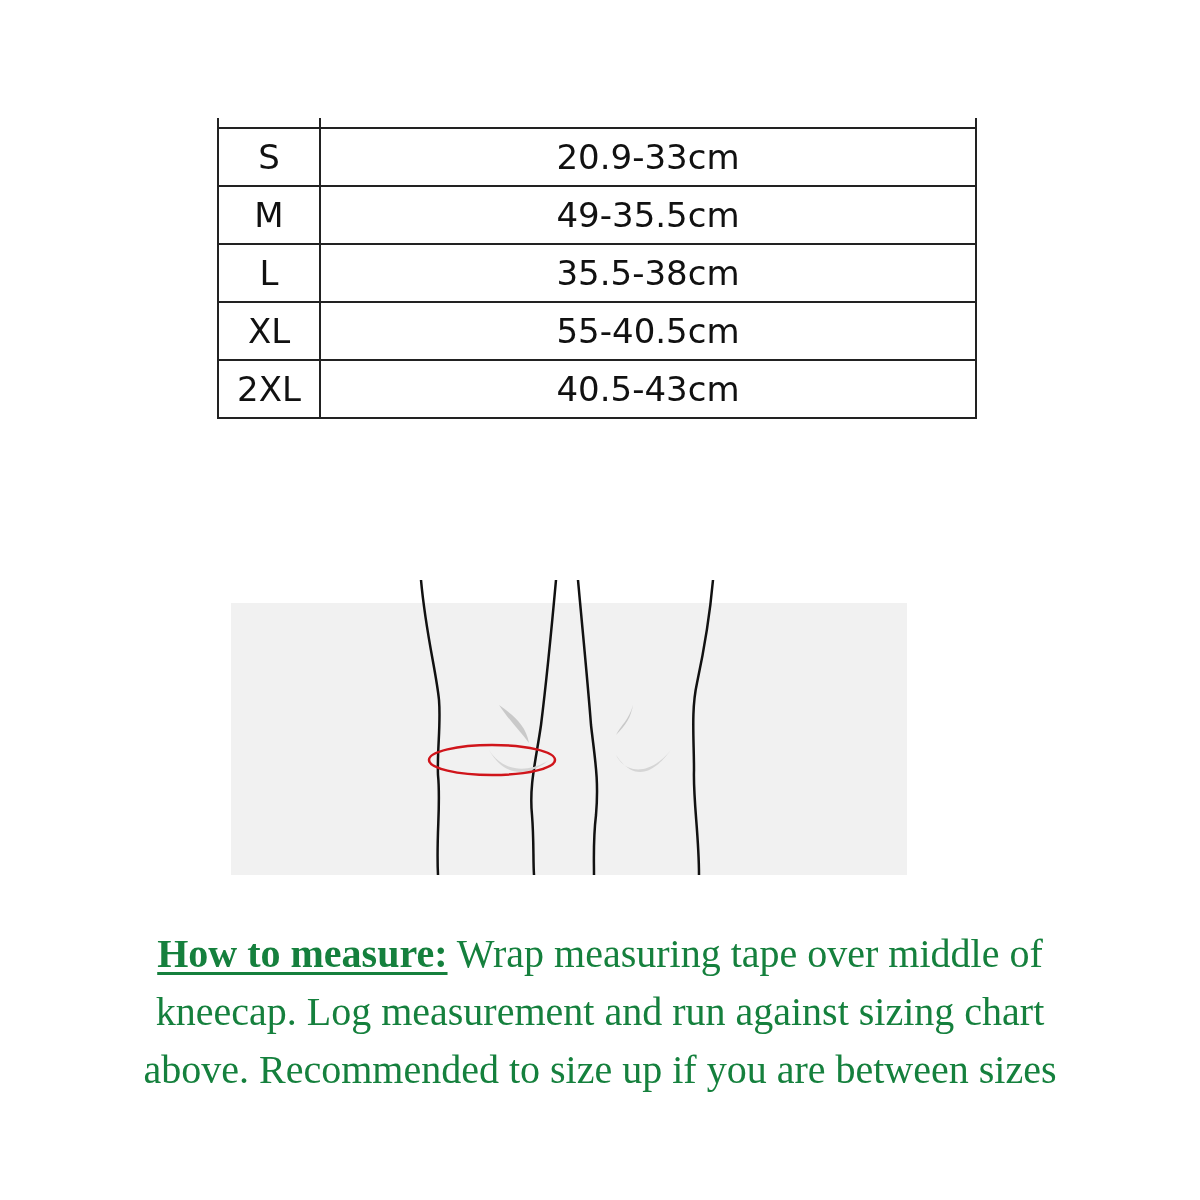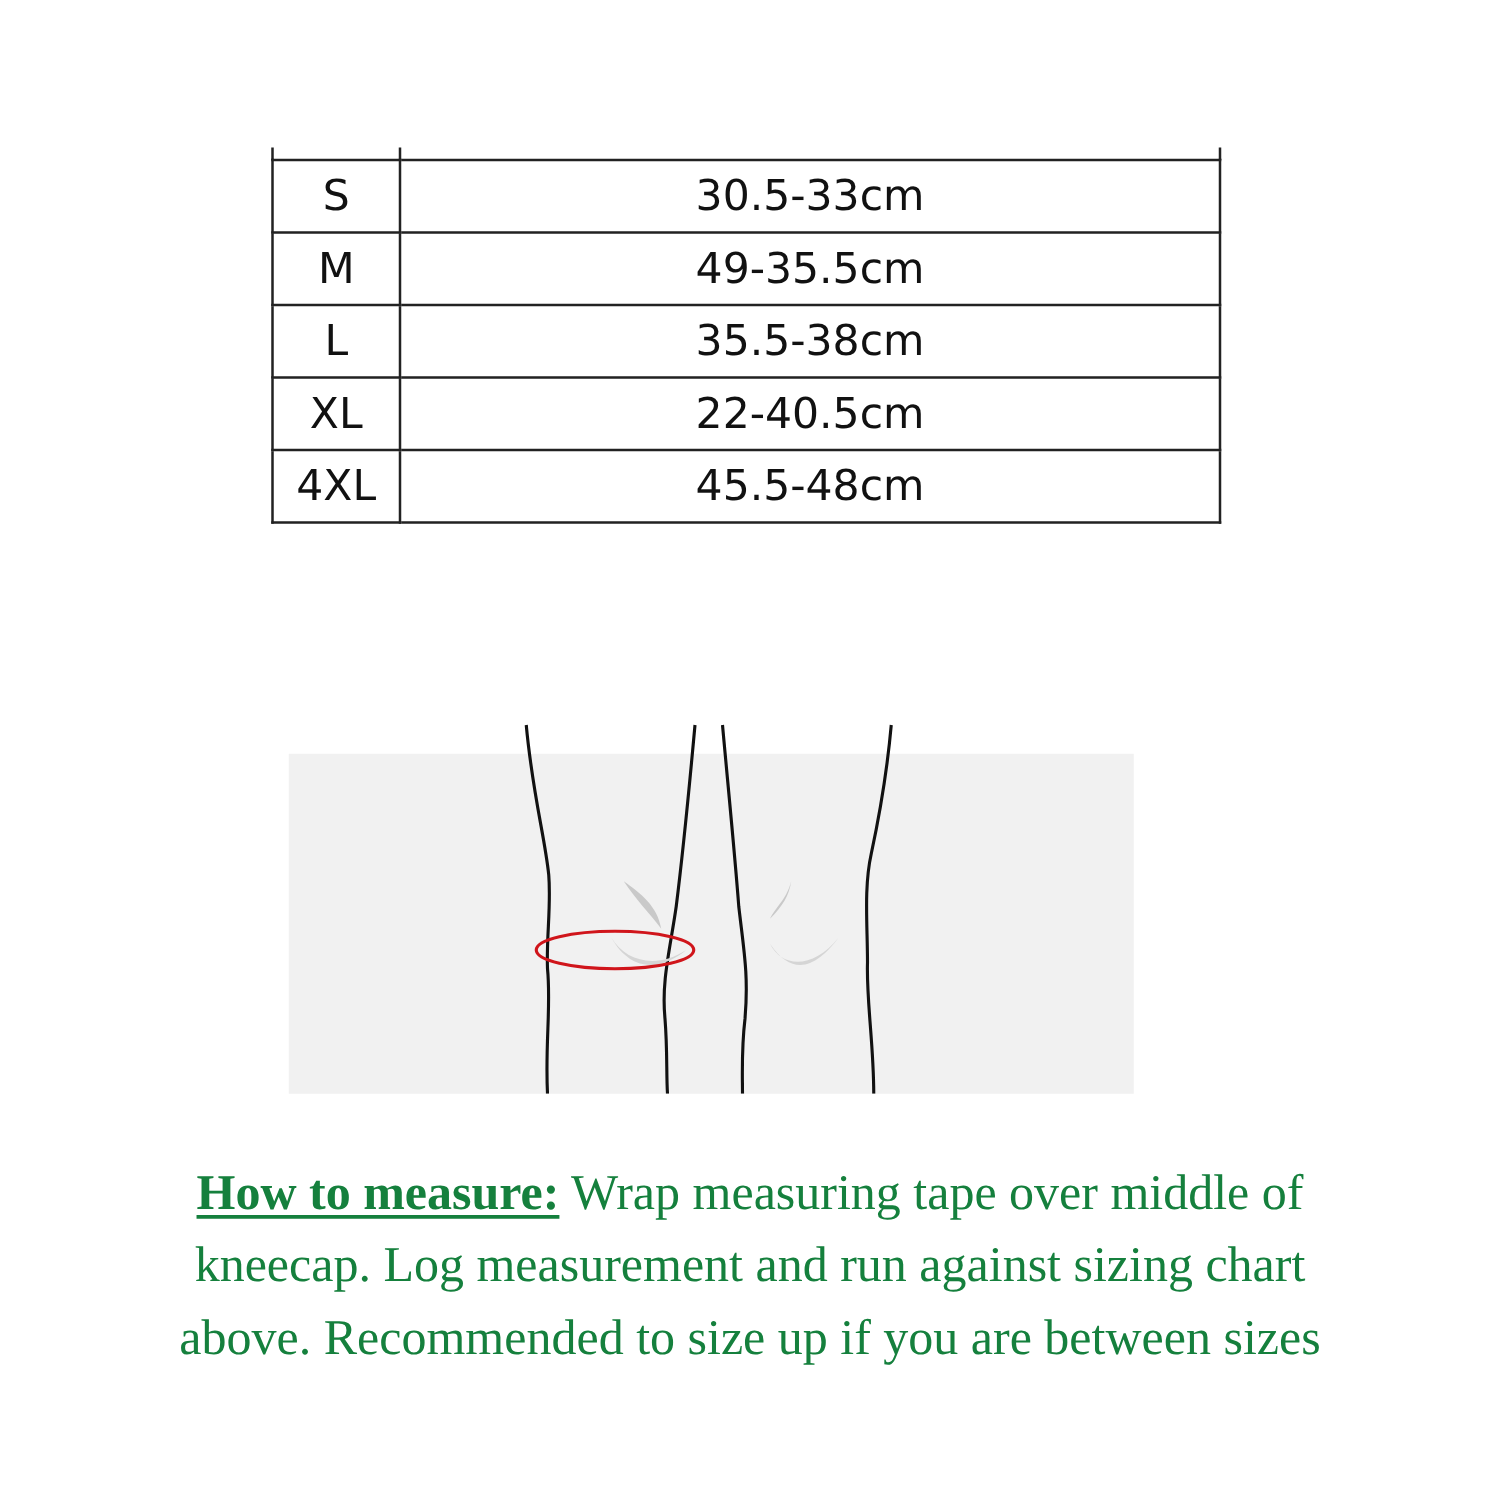--- a/index.html
+++ b/index.html
@@ -24,37 +24,37 @@
 <div class="top-stubs" style="position:absolute;left:217px;top:118px;width:760px;height:10px;">
   <div class="stub" style="left:0;"></div>
   <div class="stub" style="left:102px;"></div>
   <div class="stub" style="left:758px;"></div>
 </div>
 
 <table class="size-table">
   <tbody>
     <tr>
       <td class="size-col">S</td>
-      <td>30.5-33cm</td>
+      <td>20.9-33cm</td>
     </tr>
     <tr>
       <td class="size-col">M</td>
       <td>49-35.5cm</td>
     </tr>
     <tr>
       <td class="size-col">L</td>
       <td>35.5-38cm</td>
     </tr>
     <tr>
       <td class="size-col">XL</td>
-      <td>22-40.5cm</td>
+      <td>55-40.5cm</td>
     </tr>
     <tr>
-      <td class="size-col">4XL</td>
-      <td>45.5-48cm</td>
+      <td class="size-col">2XL</td>
+      <td>40.5-43cm</td>
     </tr>
   </tbody>
 </table>
 
 <div class="illustration">
   <div class="panel"></div>
   <svg width="676" height="300" viewBox="0 0 676 300">
 
     <path d="M190 5 C 195 60, 205 95, 208 125 C 210 150, 206 175, 207 200 C 210 230, 205 260, 207 300" fill="none" stroke="#111" stroke-width="2.5"></path>
 

